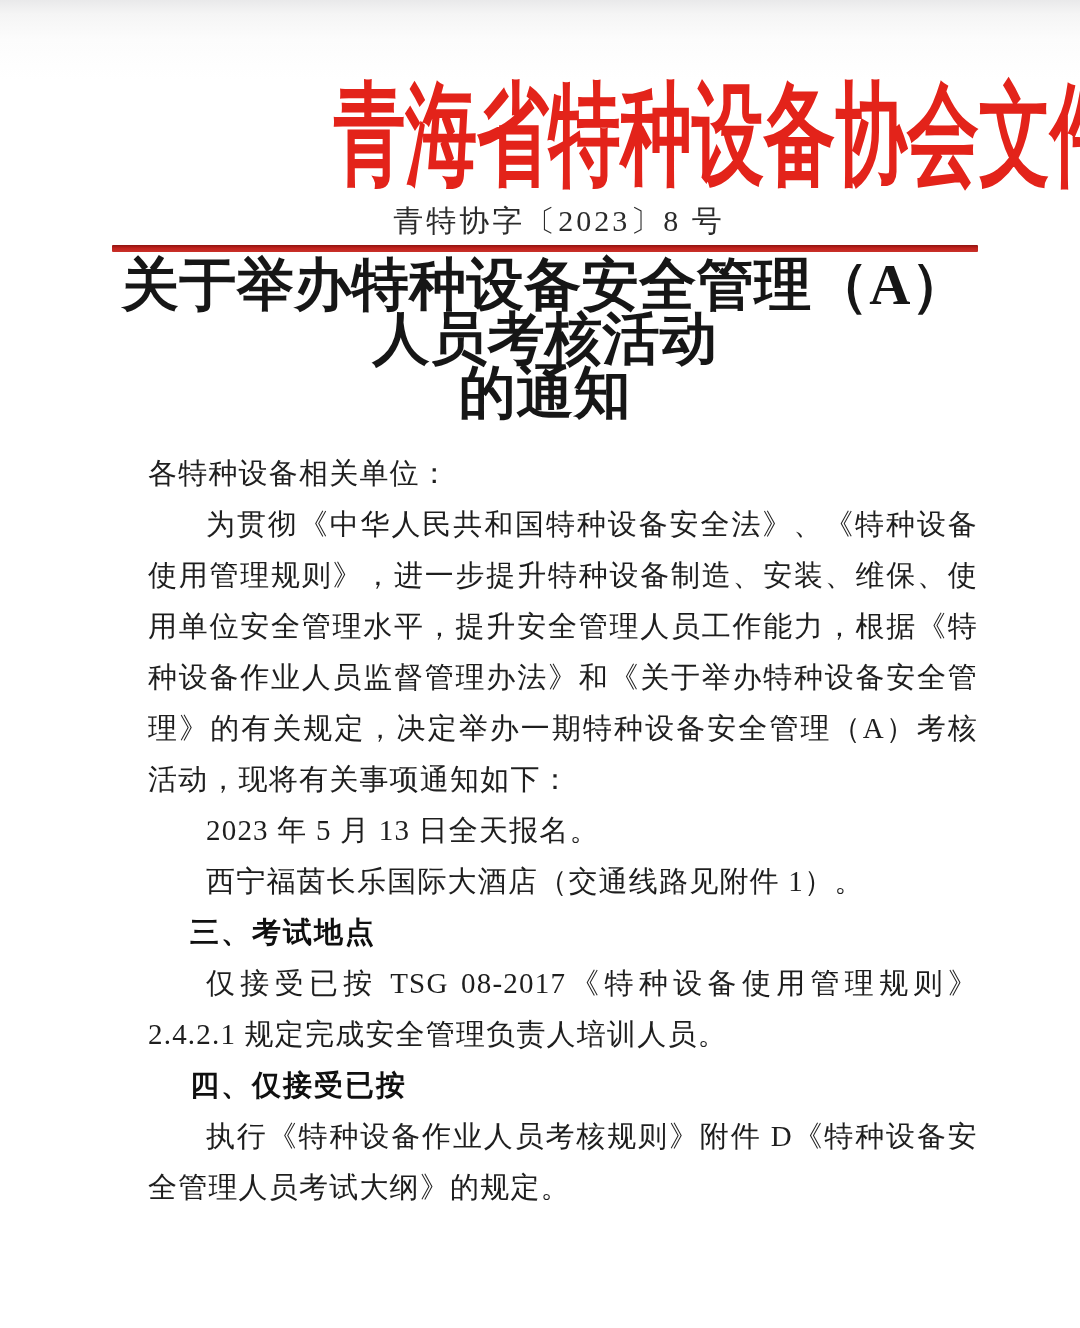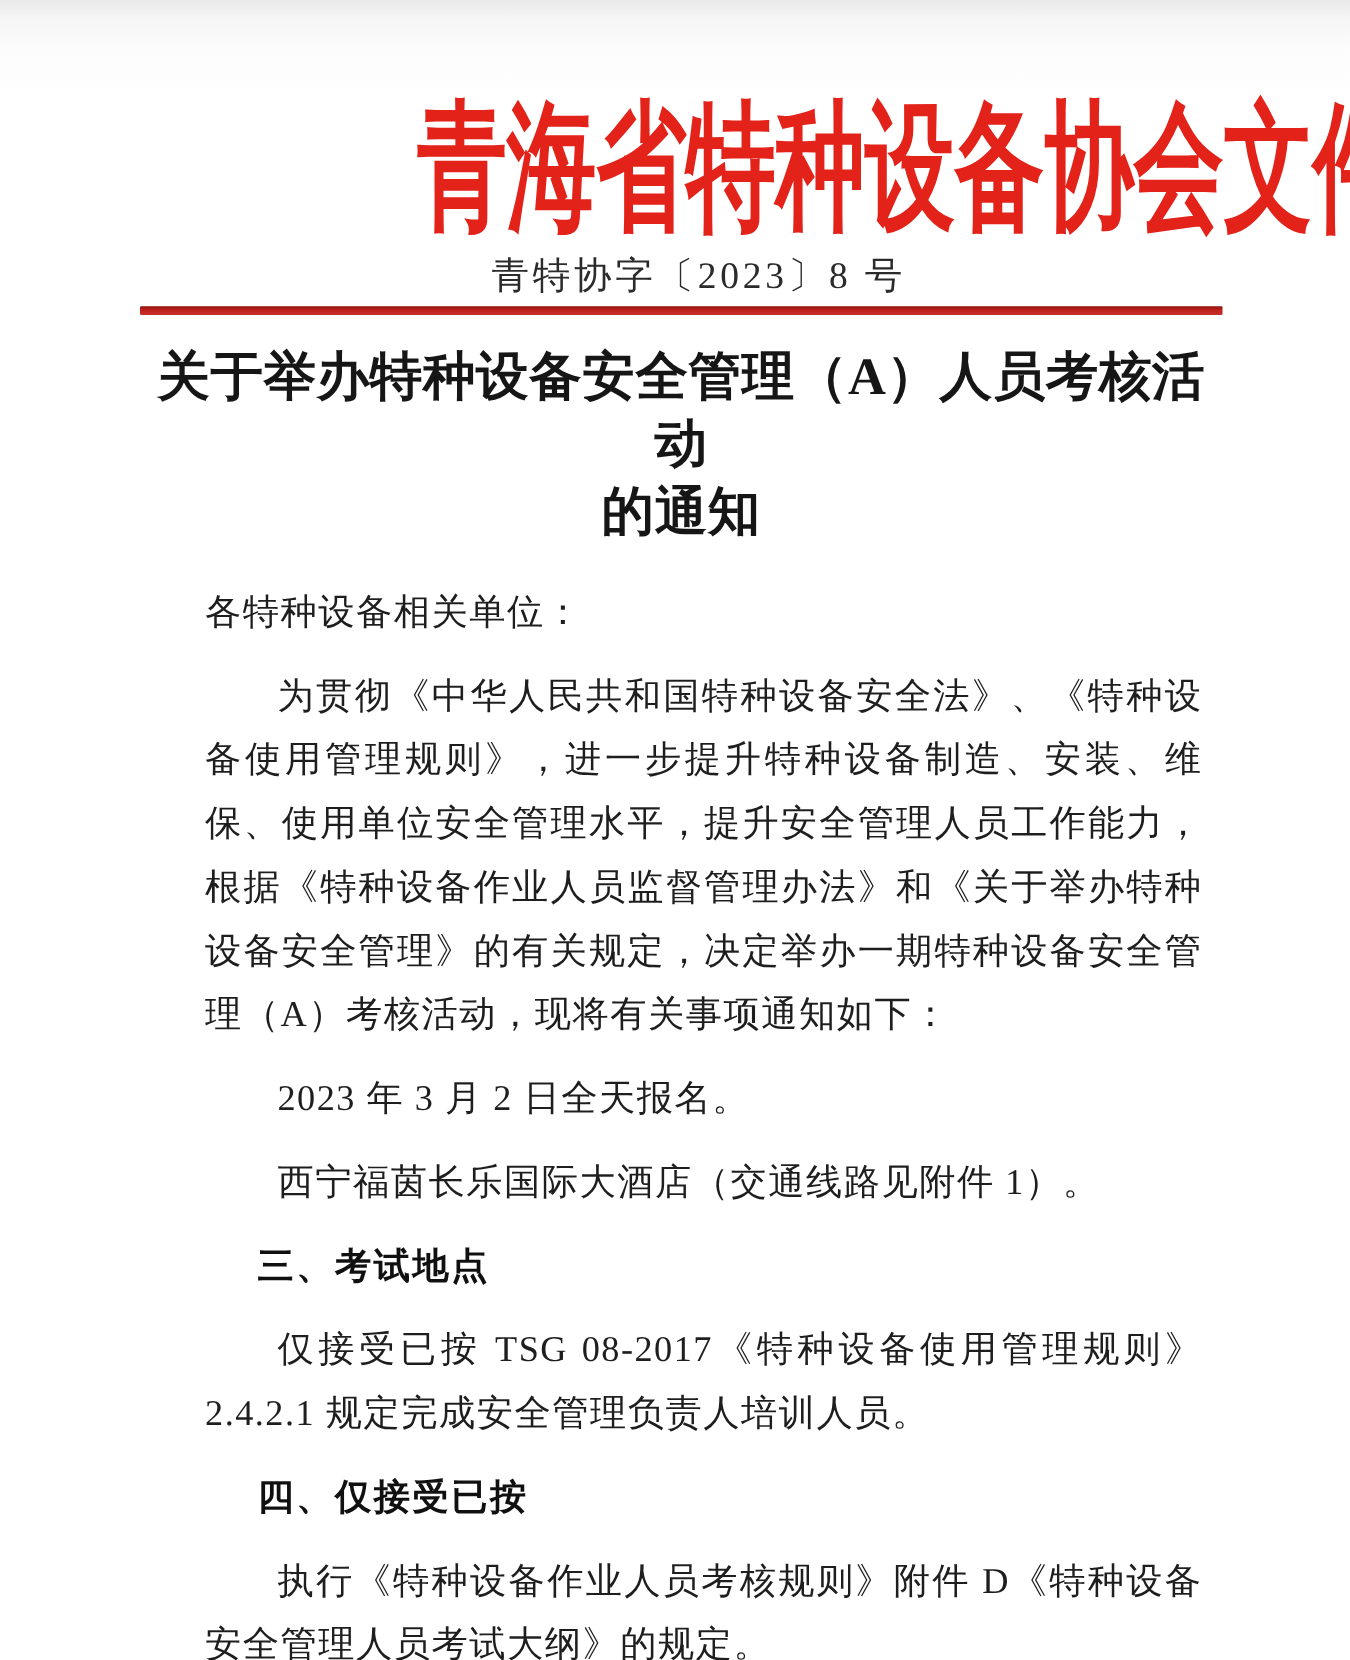--- a/index.html
+++ b/index.html
@@ -56,41 +56,41 @@
   
   .red-rule {
     margin-top: 6px;
     width: 866px;
     height: 7px;
     background: linear-gradient(180deg, #8e1310 0%, #c0211c 45%, #c9312a 100%);
     border-radius: 1px;
   }
   
   .doc-title {
-    margin-top: 23px;
+    margin-top: 6px;
     text-align: center;
-    font-size: 42px;
+    font-size: 57px;
     line-height: 54px;
     font-weight: 700;
     color: #161616;
     letter-spacing: 0.5px;
   }
   
   .body-text {
     margin-top: 28px;
     margin-left: 36px;
     width: 830px;
     font-size: 29px;
     line-height: 51px;
     letter-spacing: 1.2px;
     color: #1e1e1e;
     text-align: justify;
   }
   .body-text p {
-    margin: 16px;
+    margin: 0;
     padding: 0;
   }
   .salutation {
     text-indent: 0;
   }
   .para {
     text-indent: 2em;
   }
   .section-heading {
     text-indent: 42px;
@@ -116,21 +116,21 @@
     <div class="doc-title">
       <div>关于举办特种设备安全管理（A）人员考核活动</div>
       <div>的通知</div>
     </div>
 
     <div class="body-text">
       <p class="salutation">各特种设备相关单位：</p>
 
       <p class="para">为贯彻《中华人民共和国特种设备安全法》、《特种设备使用管理规则》，进一步提升特种设备制造、安装、维保、使用单位安全管理水平，提升安全管理人员工作能力，根据《特种设备作业人员监督管理办法》和《关于举办特种设备安全管理》的有关规定，决定举办一期特种设备安全管理（A）考核活动，现将有关事项通知如下：</p>
 
-      <p class="para">2023 年 3 月 2 日全天报名。</p>
+      <p class="para">2023 年 5 月 13 日全天报名。</p>
 
       <p class="para">西宁福茵长乐国际大酒店（交通线路见附件 1）。</p>
 
       <p class="section-heading">三、考试地点</p>
       <p class="para">仅接受已按 TSG 08-2017《特种设备使用管理规则》2.4.2.1 规定完成安全管理负责人培训人员。</p>
 
       <p class="section-heading">四、仅接受已按</p>
       <p class="para">执行《特种设备作业人员考核规则》附件 D《特种设备安全管理人员考试大纲》的规定。</p>
 
       <p class="para"></p>

